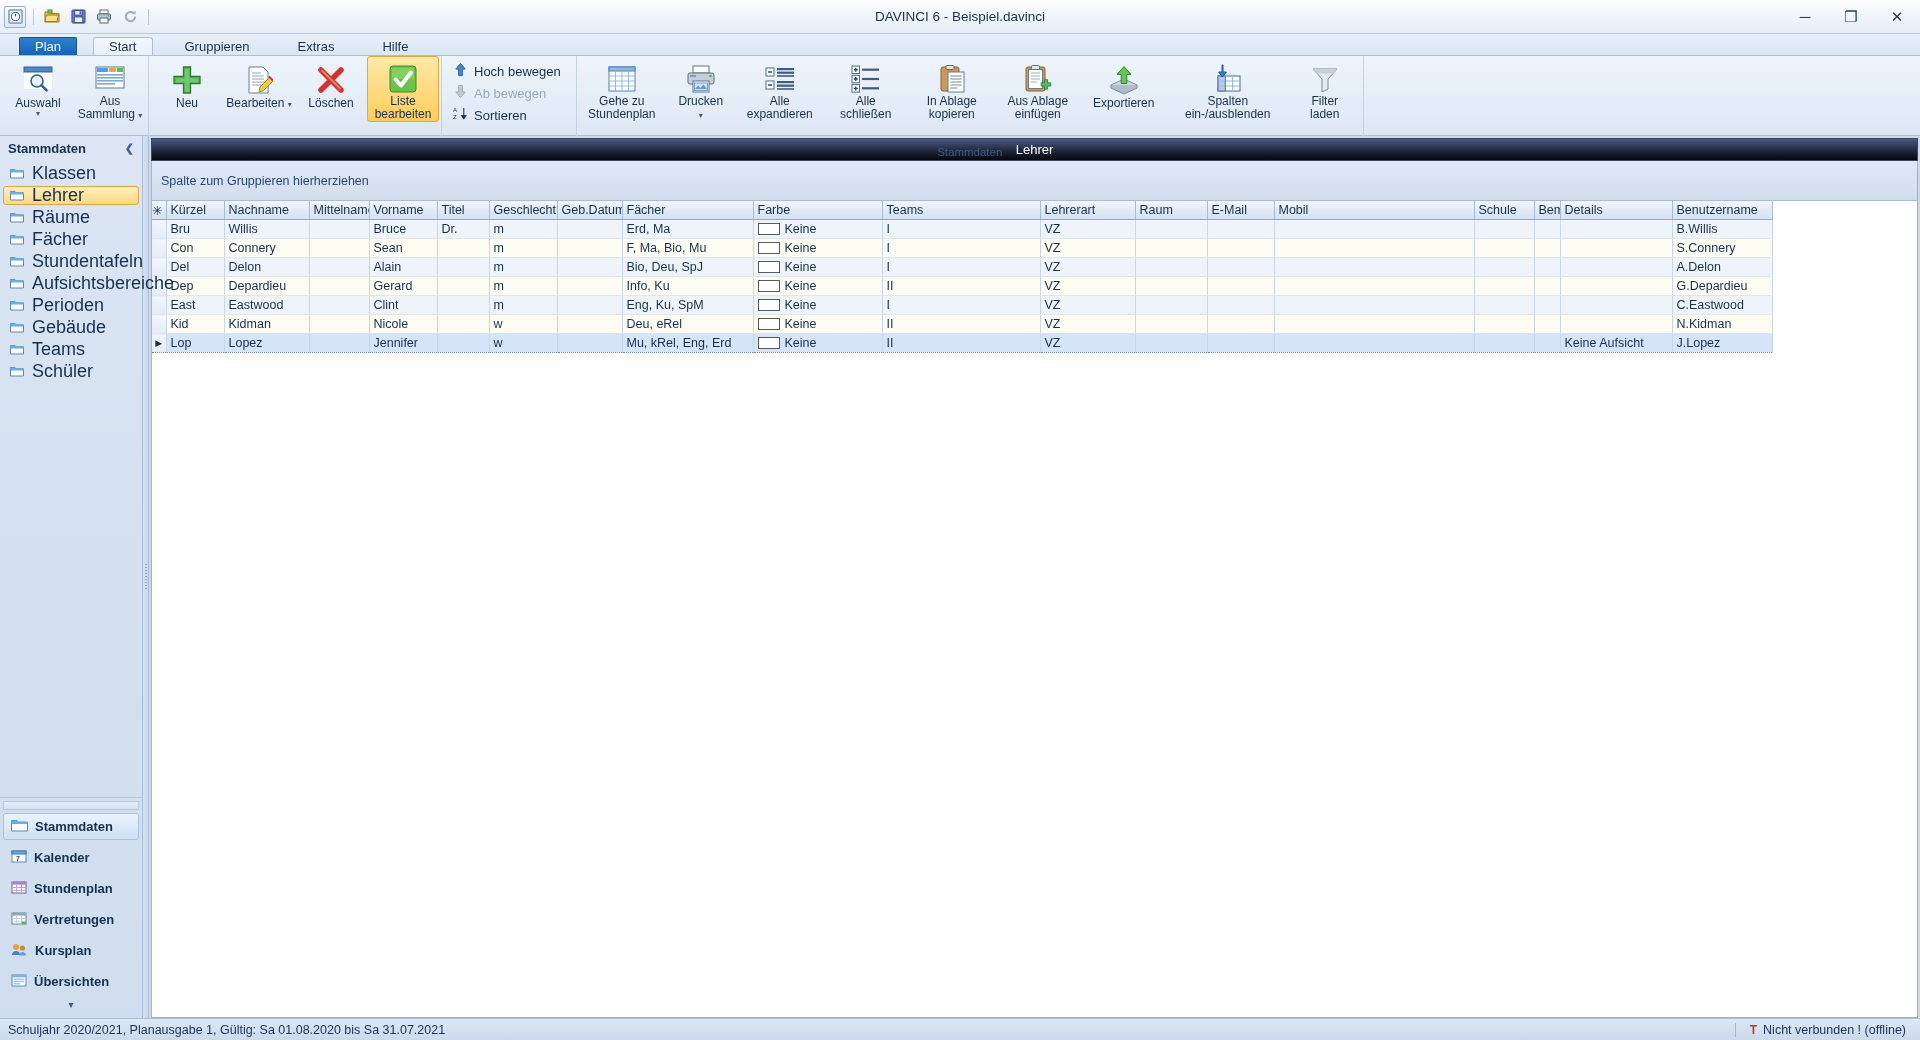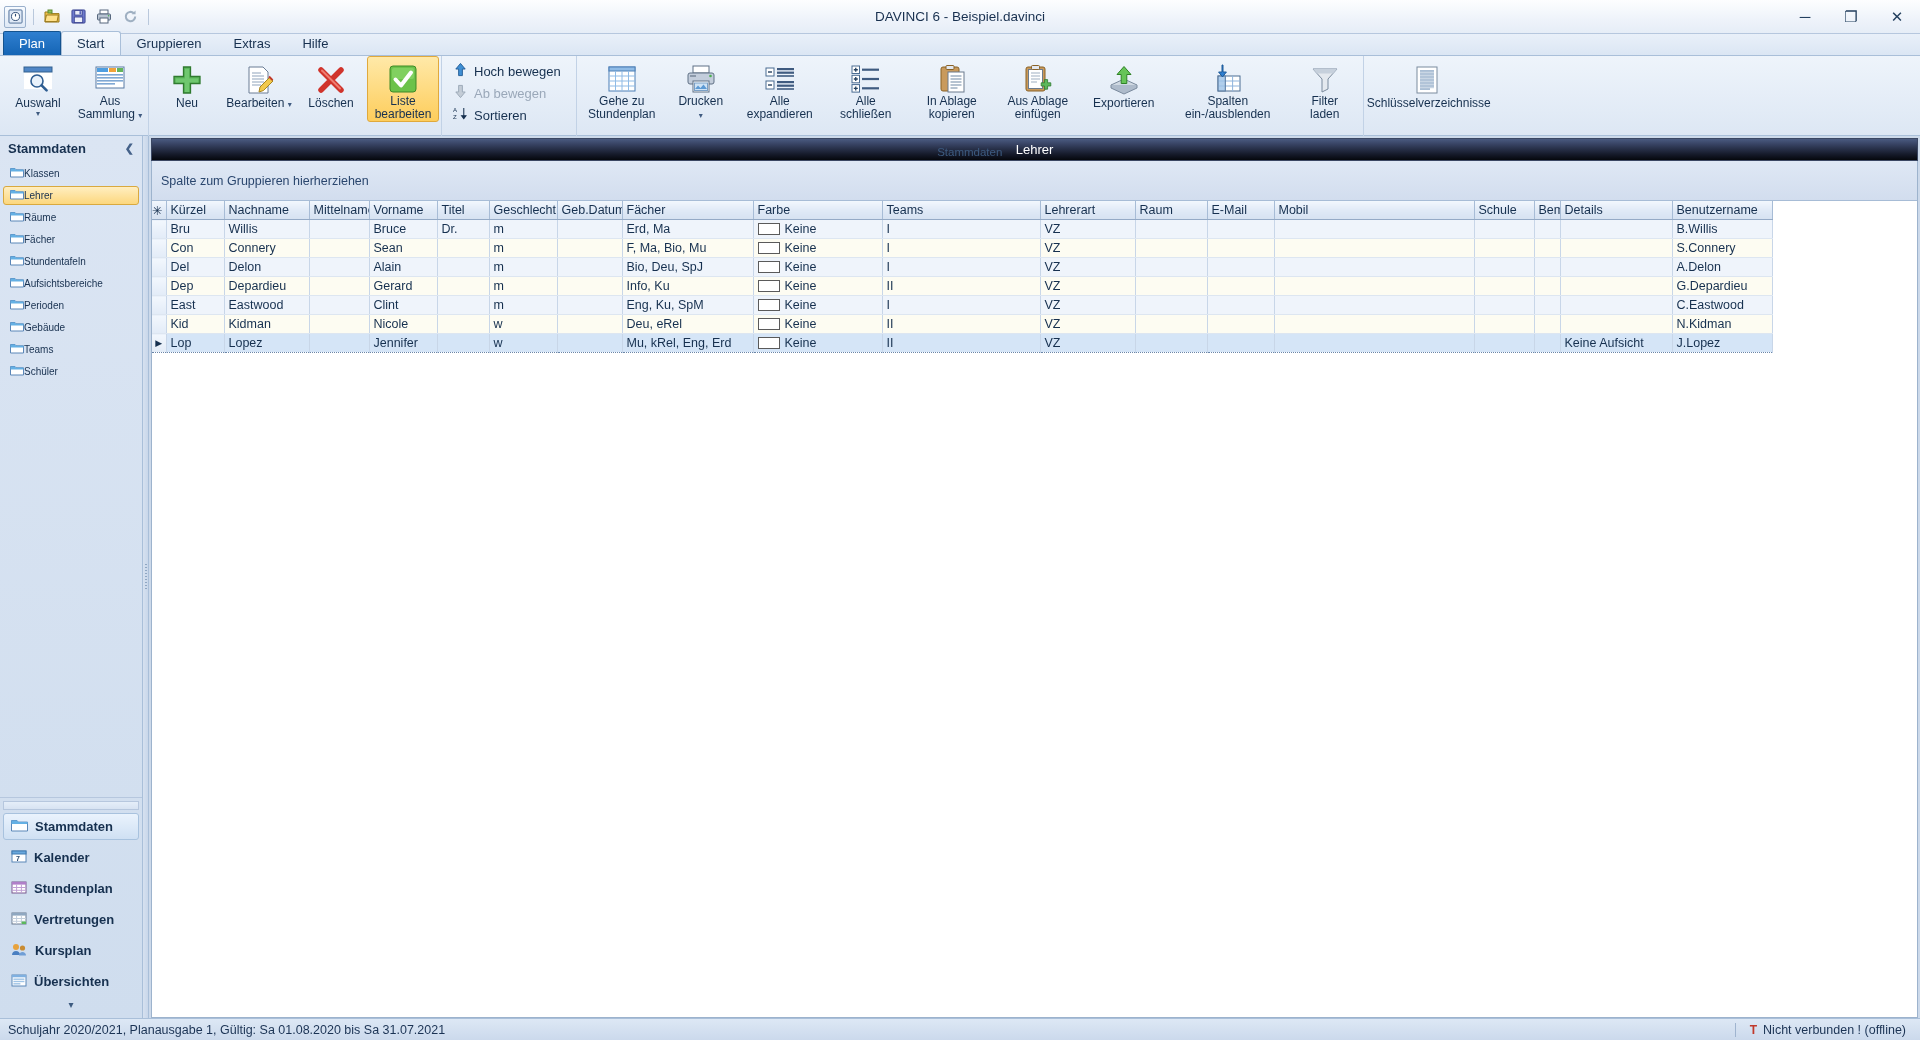--- a/index.html
+++ b/index.html
@@ -51,25 +51,26 @@
   
   .tabstrip {
     height: 22px; flex: none;
     background: linear-gradient(#e9f0f9,#dbe6f4);
     border-bottom: 1px solid #a9bfd9;
     display: flex; align-items: flex-end;
     padding-left: 3px;
     position: relative;
   }
   .tab {
-    height: 24px; padding: 0 15px;
+    height: 18px; padding: 0 15px;
     display: flex; align-items: center;
     font-size: 13px; color: #17304f;
     border: 1px solid transparent;
     border-bottom: none;
+    margin-left: 16px;
   }
   .tab.blue {
     background: linear-gradient(#2f7fd0,#1565b5);
     color: #fff;
     border-color: #14538f;
     border-radius: 2px 2px 0 0;
   }
   .tab.active {
     background: linear-gradient(#f4f8fd,#e7eff9);
     border-color: #a9bfd9;
@@ -141,23 +142,23 @@
     position: relative;
   }
   .sb-head {
     height: 24px; display: flex; align-items: center;
     padding: 0 8px;
     font-weight: bold; font-size: 13px; color: #17304f;
   }
   .sb-head .chev { margin-left: auto; font-size: 11px; color: #45628a; }
   .sb-list { padding-top: 4px; }
   .sb-item {
-    height: 19px; display: flex; align-items: center; gap: 0;
+    height: 19px; display: flex; align-items: center; gap: 8px;
     padding: 0 6px; margin: 0 3px 3px 3px;
-    font-size: 10px; color: #17304f;
+    font-size: 18px; color: #17304f;
     border: 1px solid transparent; border-radius: 3px;
   }
   .sb-item.sel {
     background: linear-gradient(#ffeec0,#fcd77e);
     border-color: #d9a93f;
   }
   .sb-spacer { flex: 1; }
   .sb-bot { border-top: 1px solid #b6c7de; padding: 3px; }
   .sb-navbar-top { height: 9px; border: 1px solid #b6c7de; background: linear-gradient(#e5eef9,#d7e3f2); margin-bottom: 3px; }
   .sb-nav {
@@ -556,36 +557,20 @@
                 <path d="M3 5h24l-4 4.5H7z" fill="#c6d0dc"></path>
               </svg>
           </span>
           <span class="cap">Filter<br>laden</span>
         </div>
       </div>
       <div class="rgroup-label">Stammdaten</div>
     </div>
 
     <div class="rgroup nobord">
-      <div class="rgroup-items">
-        <div class="rbtn xwide">
-          <span class="glyph">
-            <svg width="26" height="30" viewBox="0 0 26 30">
-                <rect x="3" y="2" width="20" height="26" fill="#fff" stroke="#7b8b9e"></rect>
-                <g stroke="#8fa9c6" stroke-width="1.3">
-                  <path d="M6 6h14M6 9h14M6 12h14M6 15h14M6 18h14M6 21h14M6 24h10"></path>
-                </g>
-                <g stroke="#c9d6e4" stroke-width="1.3">
-                  <path d="M6 7.5h14M6 10.5h14M6 13.5h14M6 16.5h14M6 19.5h14M6 22.5h14"></path>
-                </g>
-              </svg>
-          </span>
-          <span class="cap">Schlüsselverzeichnisse</span>
-        </div>
-      </div>
       <div class="rgroup-label"></div>
     </div>
   </div>
 
   <div class="body">
 
     <div class="sidebar">
       <div class="sb-head">
         <span>Stammdaten</span>
         <span class="chev">❮</span>

